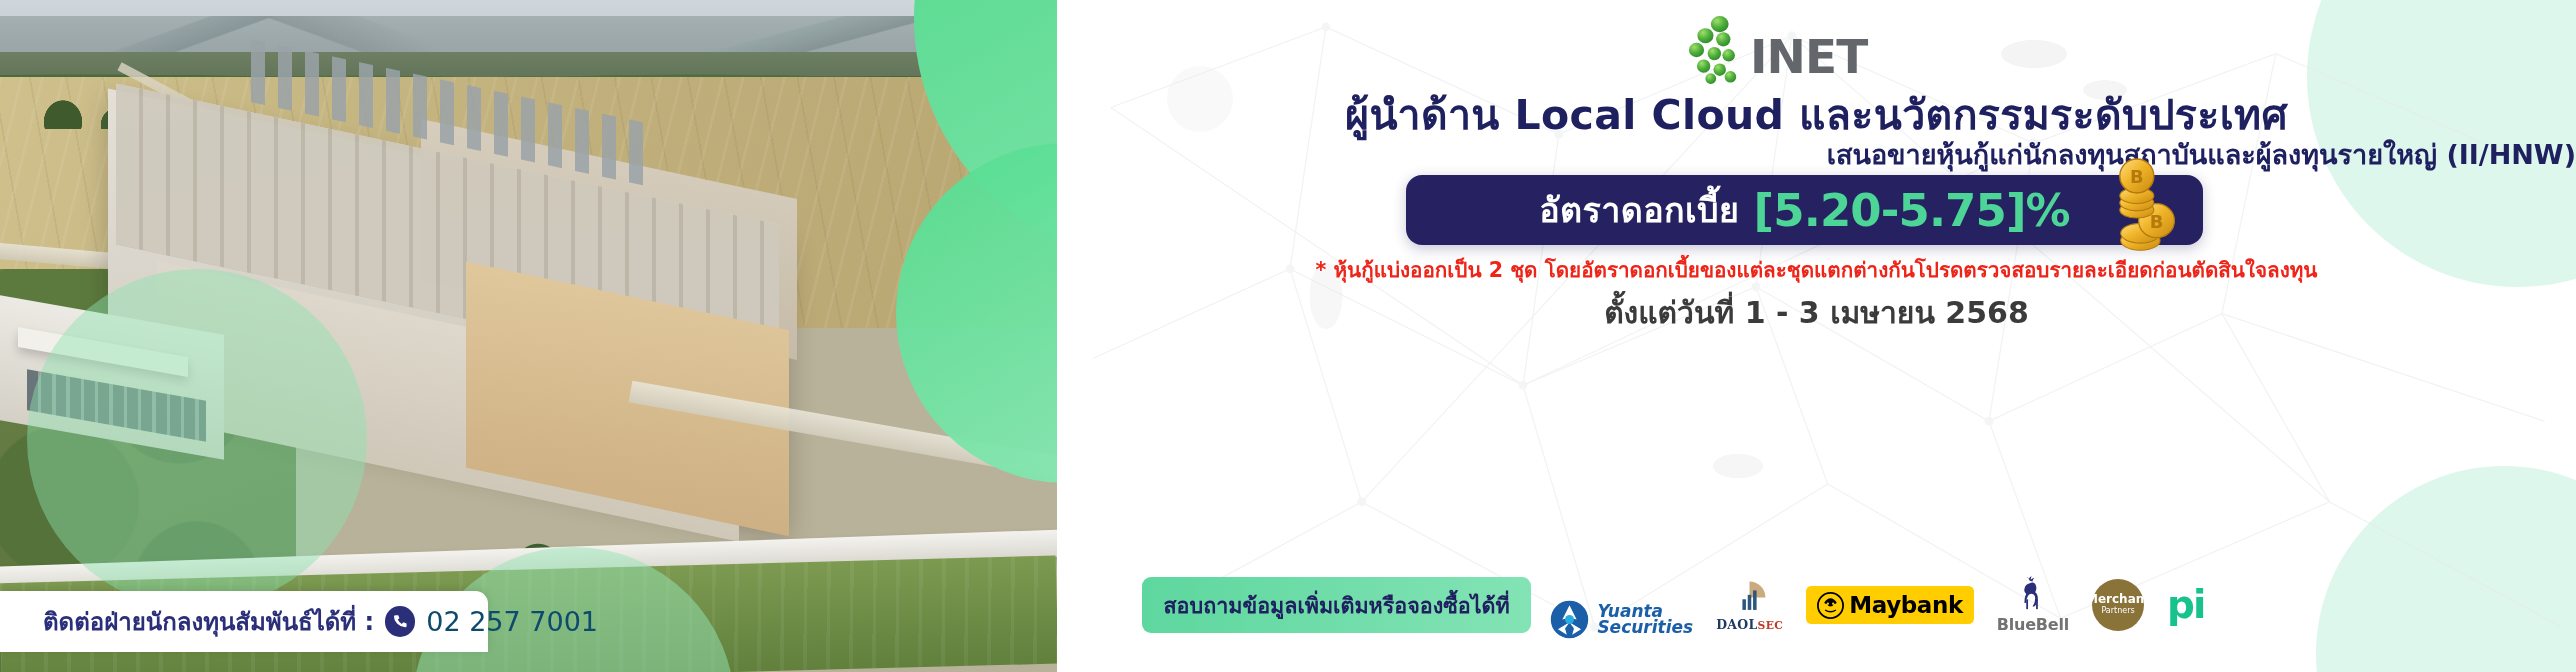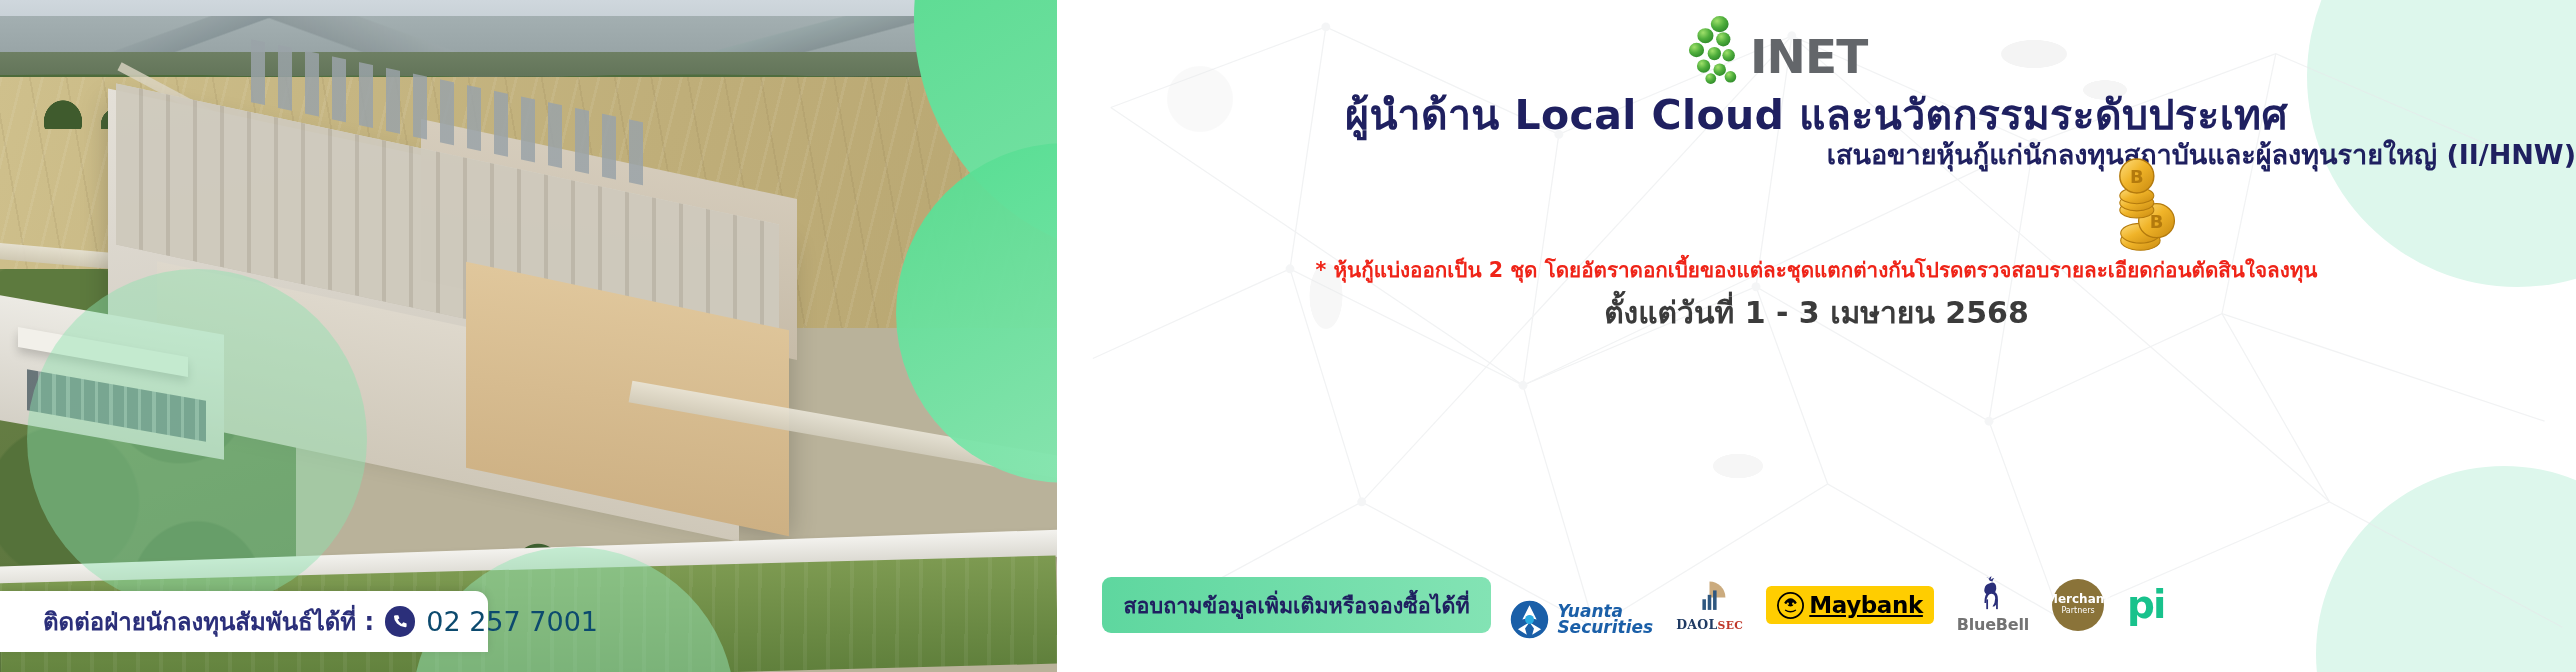--- a/index.html
+++ b/index.html
@@ -290,21 +290,21 @@
   .dateline{
     position:absolute; left:0; top:289px; width:1519px;
     text-align:center;
     font-weight:bold; font-size:30px; color:#3b3b3b;
     white-space:nowrap;
   }
 
   
   .ctaRow{
     position:absolute; left:0; top:578px; width:1519px; height:54px;
-    display:flex; align-items:center; gap:18px; padding-left:45px;
+    display:flex; align-items:center; gap:18px; padding-left:85px;
   }
   .ctaBtn{
     background:linear-gradient(90deg,#5ed79f,#83e3b4);
     color:#1f2060; font-weight:600; font-size:21.5px;
     border:none; border-radius:9px;
     padding:10.8px 21.5px; white-space:nowrap;
     cursor:pointer;
   }
   .partners{ display:flex; align-items:center; gap:23px; }
   .pLogo{ display:flex; align-items:center; gap:7.2px;margin-top:28px; }
@@ -315,21 +315,21 @@
     font-style:italic; font-weight:bold; color:#1a5fa8;
     font-size:17px; line-height:16px; text-align:left;
   }
   .daol{ text-align:center; }
   .daolMark{ width:39px;height:39px; display:block; margin:0 auto; }
   .daolTxt{ font-size:12.5px;font-weight:bold;color:#1f3a63;letter-spacing:0.3px;
             font-family:"DejaVu Serif","Liberation Serif",serif; }
   .daolTxt .sec{ color:#c0392b; font-size:10.8px; }
   .maybank{
     background:#ffcd00; border-radius:5.4px; padding:5.4px 10.8px;
-    display:flex;align-items:center;gap:5.4px;text-decoration:underline;
+    display:flex;align-items:center;gap:5.4px;
   }
   .maybankTxt{ font-weight:bold;font-size:23px;color:#000; letter-spacing:-0.4px; }
   .bluebell{ text-align:center; }
   .bluebellTxt{ font-weight:bold;font-size:16px;color:#737373;letter-spacing:-0.2px; }
   .merchant{
     width:52px;height:52px;border-radius:50%;background:#8a7339;
     display:flex;flex-direction:column;align-items:center;justify-content:center;
     color:#fff;
   }
   .merchantA{ font-size:12px;font-weight:600;line-height:11.6px; }
@@ -444,20 +444,24 @@
           <ellipse cx="30" cy="70" rx="6" ry="6"></ellipse>
           <ellipse cx="52" cy="68" rx="6.5" ry="6.5"></ellipse>
         </g>
       </svg>
       <div class="logoText">INET</div>
     </div>
 
     <div class="headline">ผู้นำด้าน Local Cloud และนวัตกรรมระดับประเทศ</div>
     <div class="subhead">เสนอขายหุ้นกู้แก่นักลงทุนสถาบันและผู้ลงทุนรายใหญ่ (II/HNW)</div>
 
+    <div class="rateBox">
+      <span class="rateLabel">อัตราดอกเบี้ย</span>
+      <span class="rateValue">[5.20-5.75]%</span>
+    </div>
     <svg class="coins" viewBox="0 0 86 106">
       <defs>
         <linearGradient id="gc" x1="0" y1="0" x2="1" y2="1">
           <stop offset="0%" stop-color="#ffe082"></stop>
           <stop offset="45%" stop-color="#f0b429"></stop>
           <stop offset="100%" stop-color="#c98a10"></stop>
         </linearGradient>
       </defs>
       <g>
         <ellipse cx="44" cy="92" rx="22" ry="11" fill="url(#gc)" stroke="#b37a0d" stroke-width="1.2"></ellipse>

